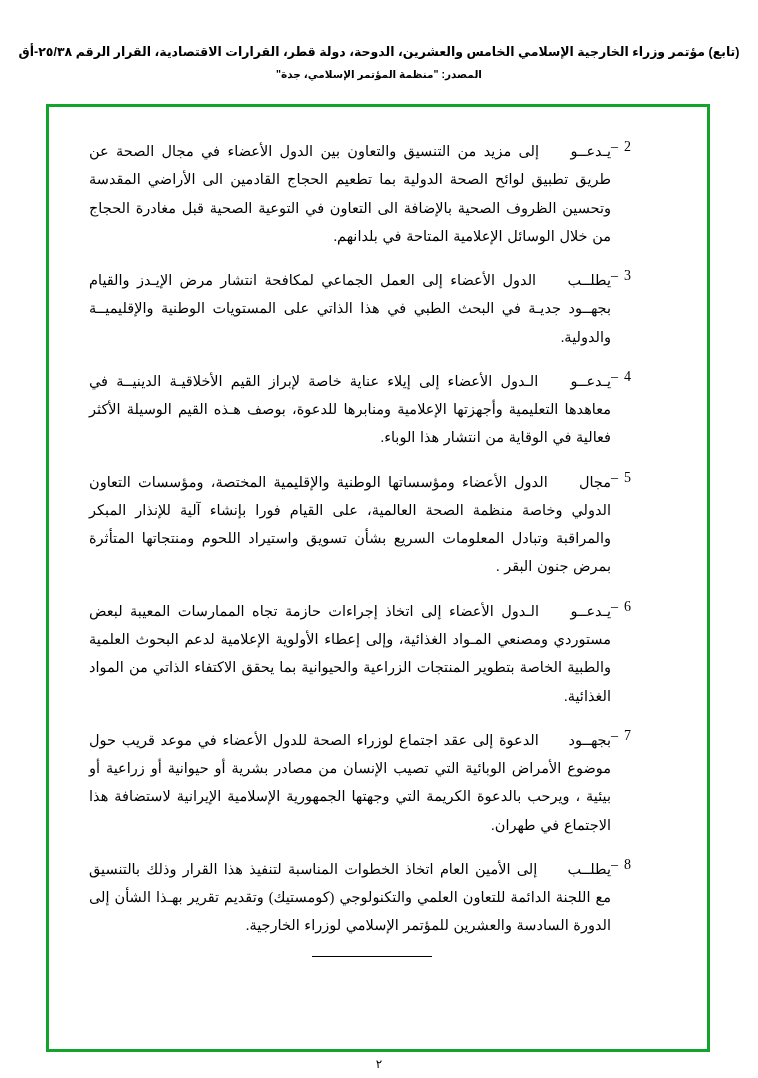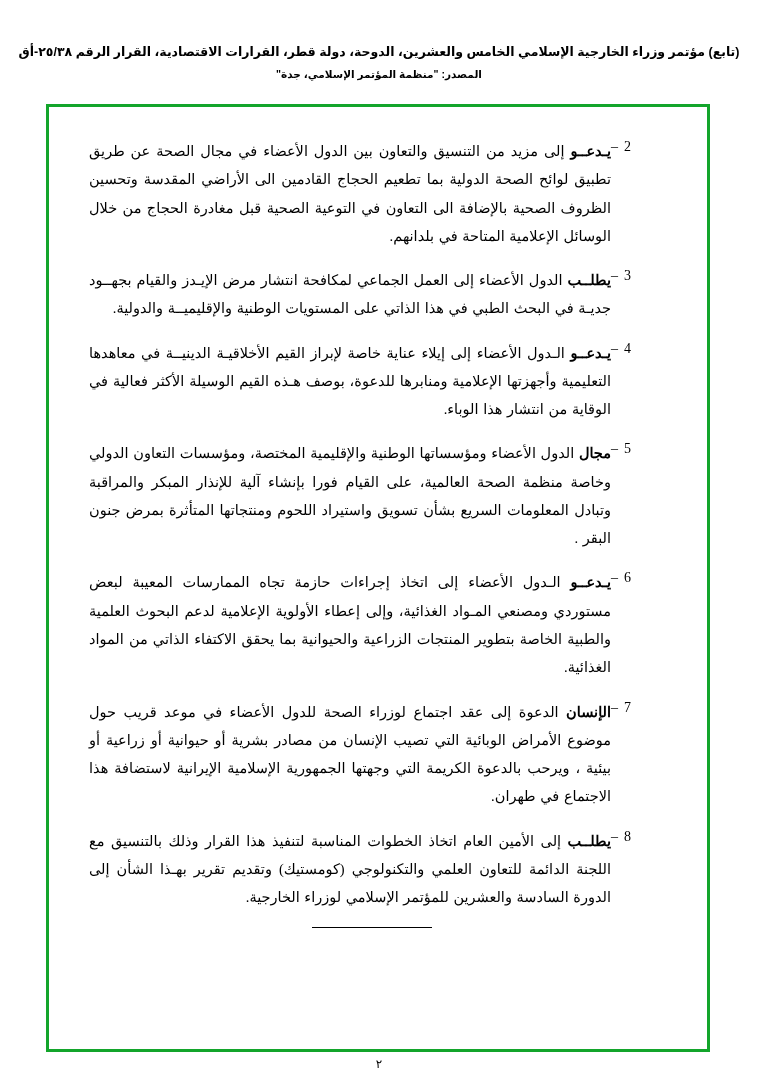--- a/index.html
+++ b/index.html
@@ -81,22 +81,23 @@
   }
   .body {
     flex: 1 1 auto;
     text-align: justify;
     text-align-last: right;
     font-size: 14.5px;
     line-height: 1.95;
     word-spacing: 1px;
   }
   .body .lead {
-    font-weight: bold;
+    font-weight: normal;
     letter-spacing: 0.5px;
+    margin-left: 24px;
   }
   .rule {
     width: 120px;
     height: 0;
     border-top: 1.4px solid #000;
     margin: 14px auto 0 auto;
   }
   .pagenum {
     position: absolute;
     top: 1057px;
@@ -163,21 +164,21 @@
         <div class="body">
           <span class="lead">يـدعــو</span><span> الـدول الأعضاء إلى اتخاذ إجراءات حازمة تجاه الممارسات المعيبة لبعض مستوردي ومصنعي المـواد الغذائية، وإلى إعطاء الأولوية الإعلامية لدعم البحوث العلمية والطبية الخاصة بتطوير المنتجات الزراعية والحيوانية بما يحقق الاكتفاء الذاتي من المواد الغذائية.</span>
         </div>
       </div>
 
       <div class="clause">
         <div class="num">
           <span>7</span><span class="dash">–</span>
         </div>
         <div class="body">
-          <span class="lead">الإنسان</span><span> الدعوة إلى عقد اجتماع لوزراء الصحة للدول الأعضاء في موعد قريب حول موضوع الأمراض الوبائية التي تصيب الإنسان من مصادر بشرية أو حيوانية أو زراعية أو بيئية ، ويرحب بالدعوة الكريمة التي وجهتها الجمهورية الإسلامية الإيرانية لاستضافة هذا الاجتماع في طهران.</span>
+          <span class="lead">بجهــود</span><span> الدعوة إلى عقد اجتماع لوزراء الصحة للدول الأعضاء في موعد قريب حول موضوع الأمراض الوبائية التي تصيب الإنسان من مصادر بشرية أو حيوانية أو زراعية أو بيئية ، ويرحب بالدعوة الكريمة التي وجهتها الجمهورية الإسلامية الإيرانية لاستضافة هذا الاجتماع في طهران.</span>
         </div>
       </div>
 
       <div class="clause">
         <div class="num">
           <span>8</span><span class="dash">–</span>
         </div>
         <div class="body">
           <span class="lead">يطلــب</span><span> إلى الأمين العام اتخاذ الخطوات المناسبة لتنفيذ هذا القرار وذلك بالتنسيق مع اللجنة الدائمة للتعاون العلمي والتكنولوجي (كومستيك) وتقديم تقرير بهـذا الشأن إلى الدورة السادسة والعشرين للمؤتمر الإسلامي لوزراء الخارجية.</span>
         </div>

